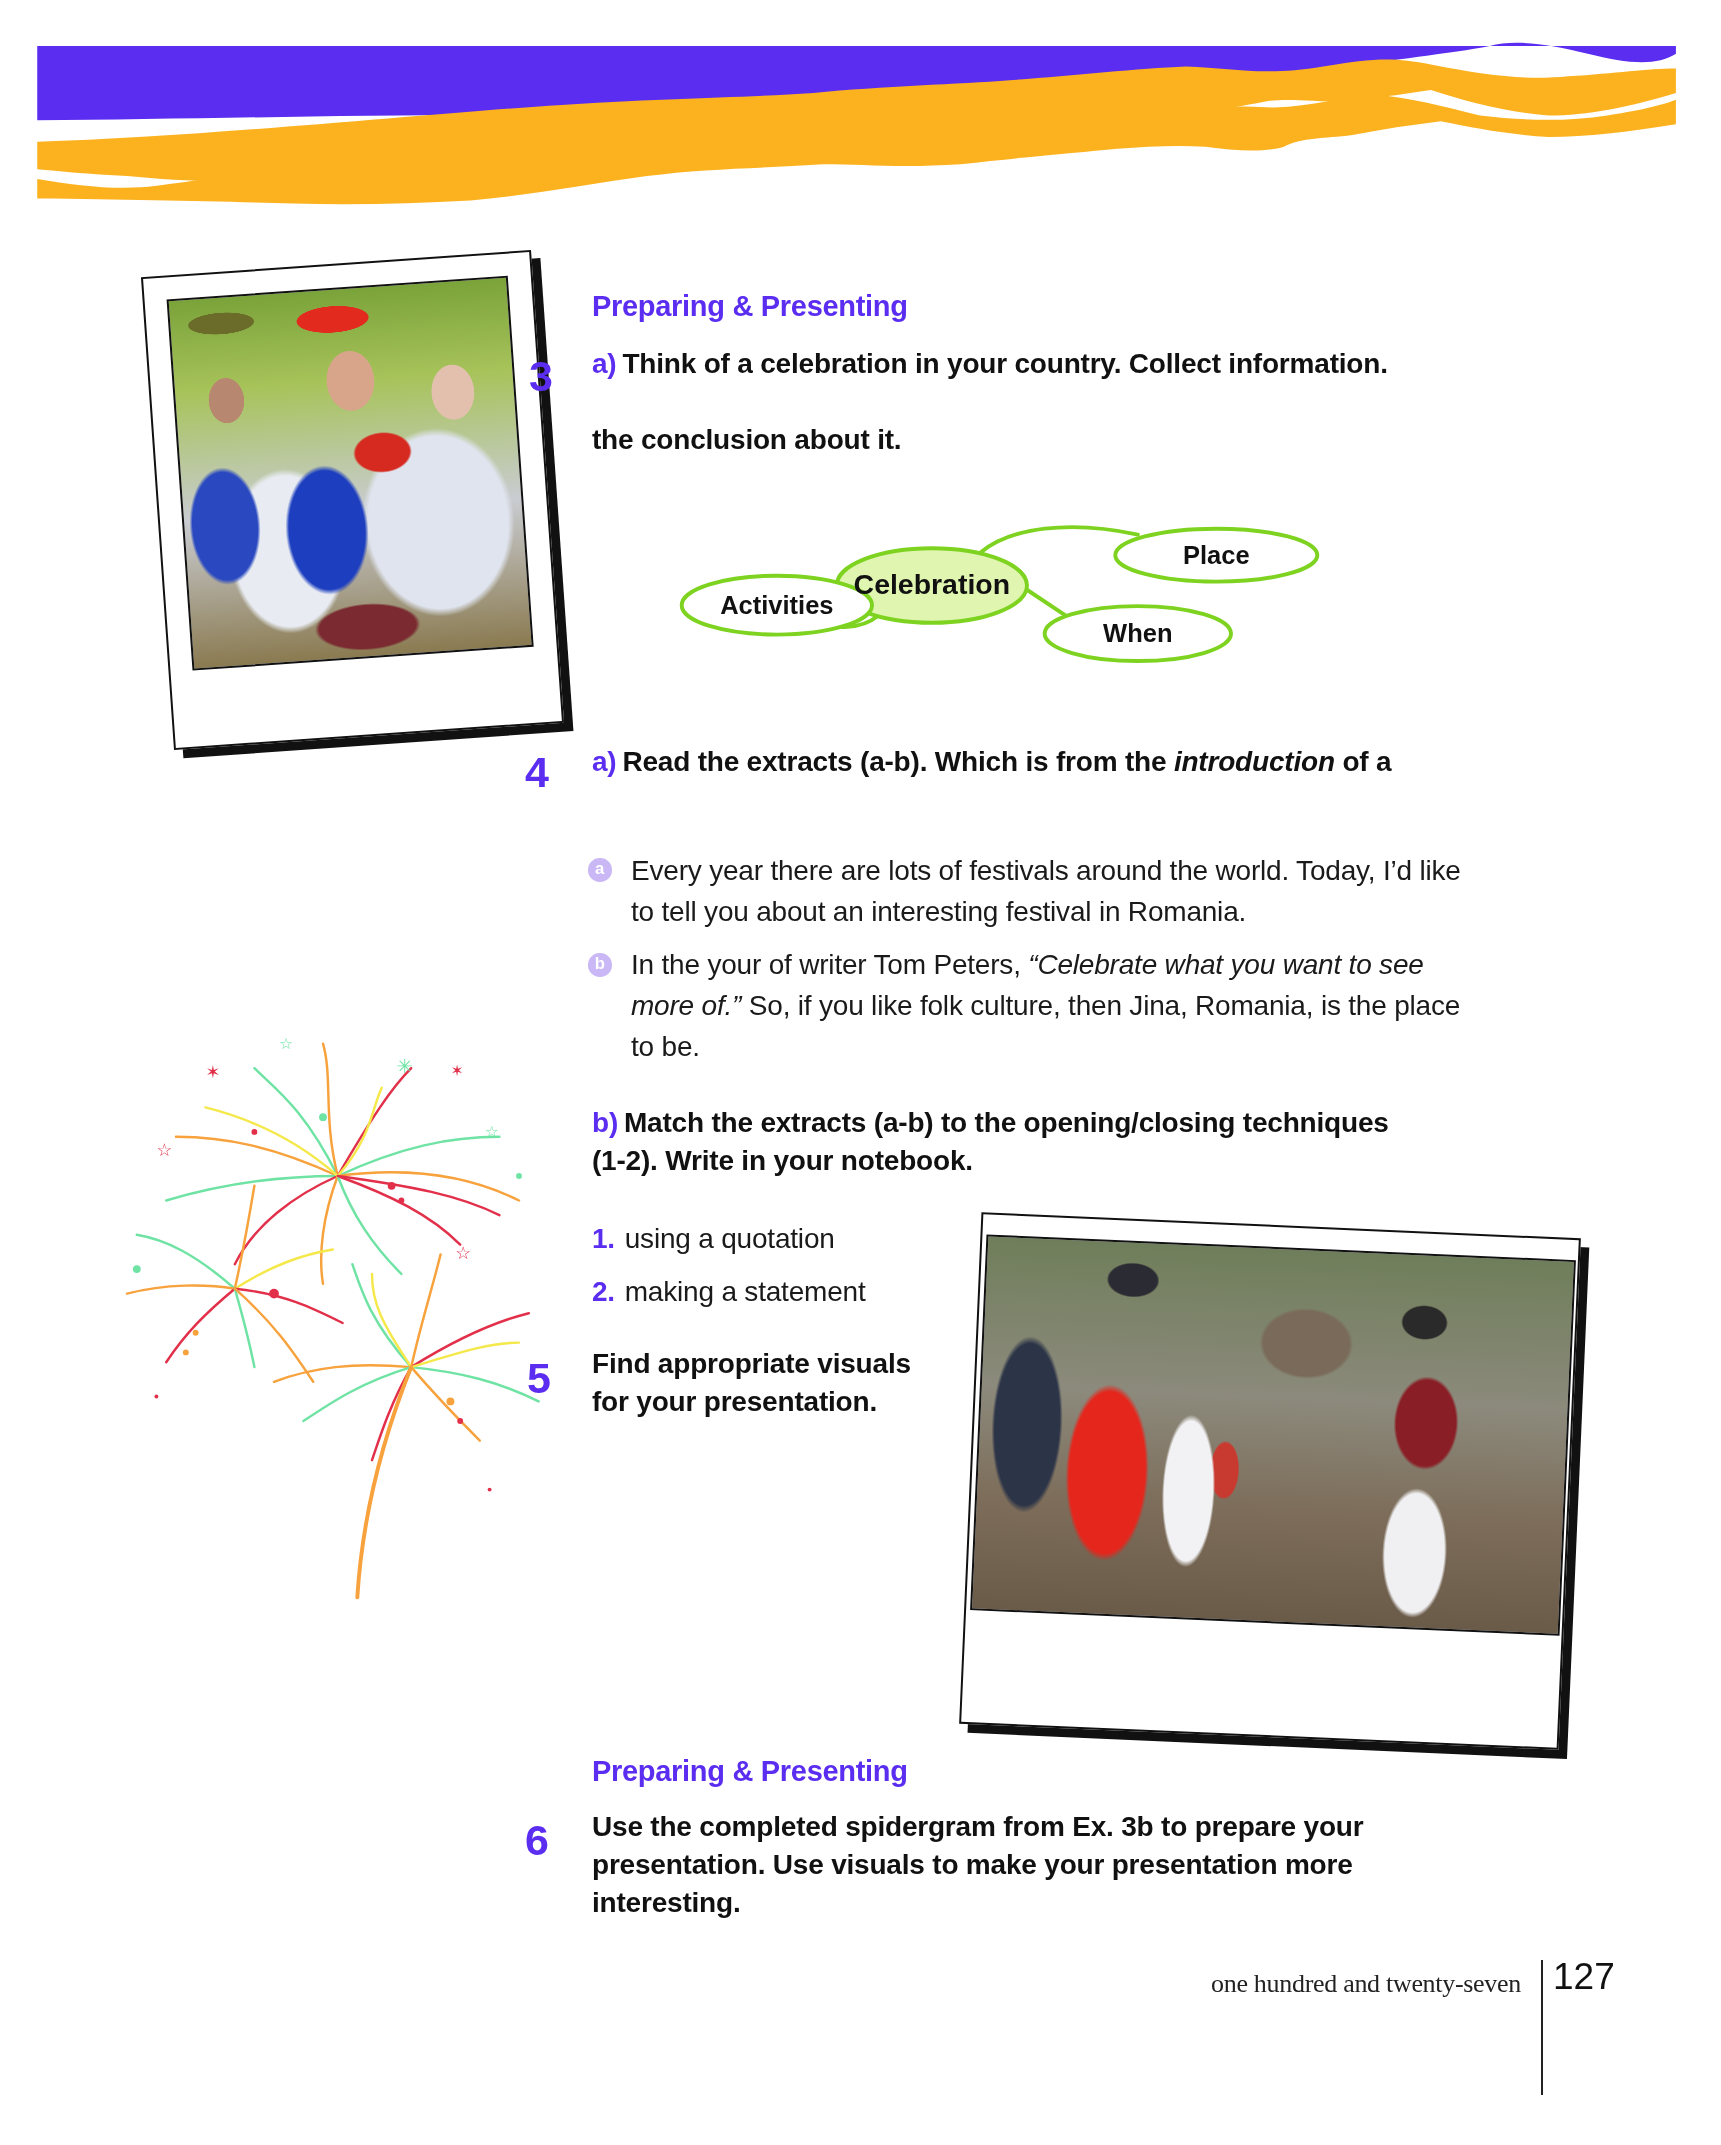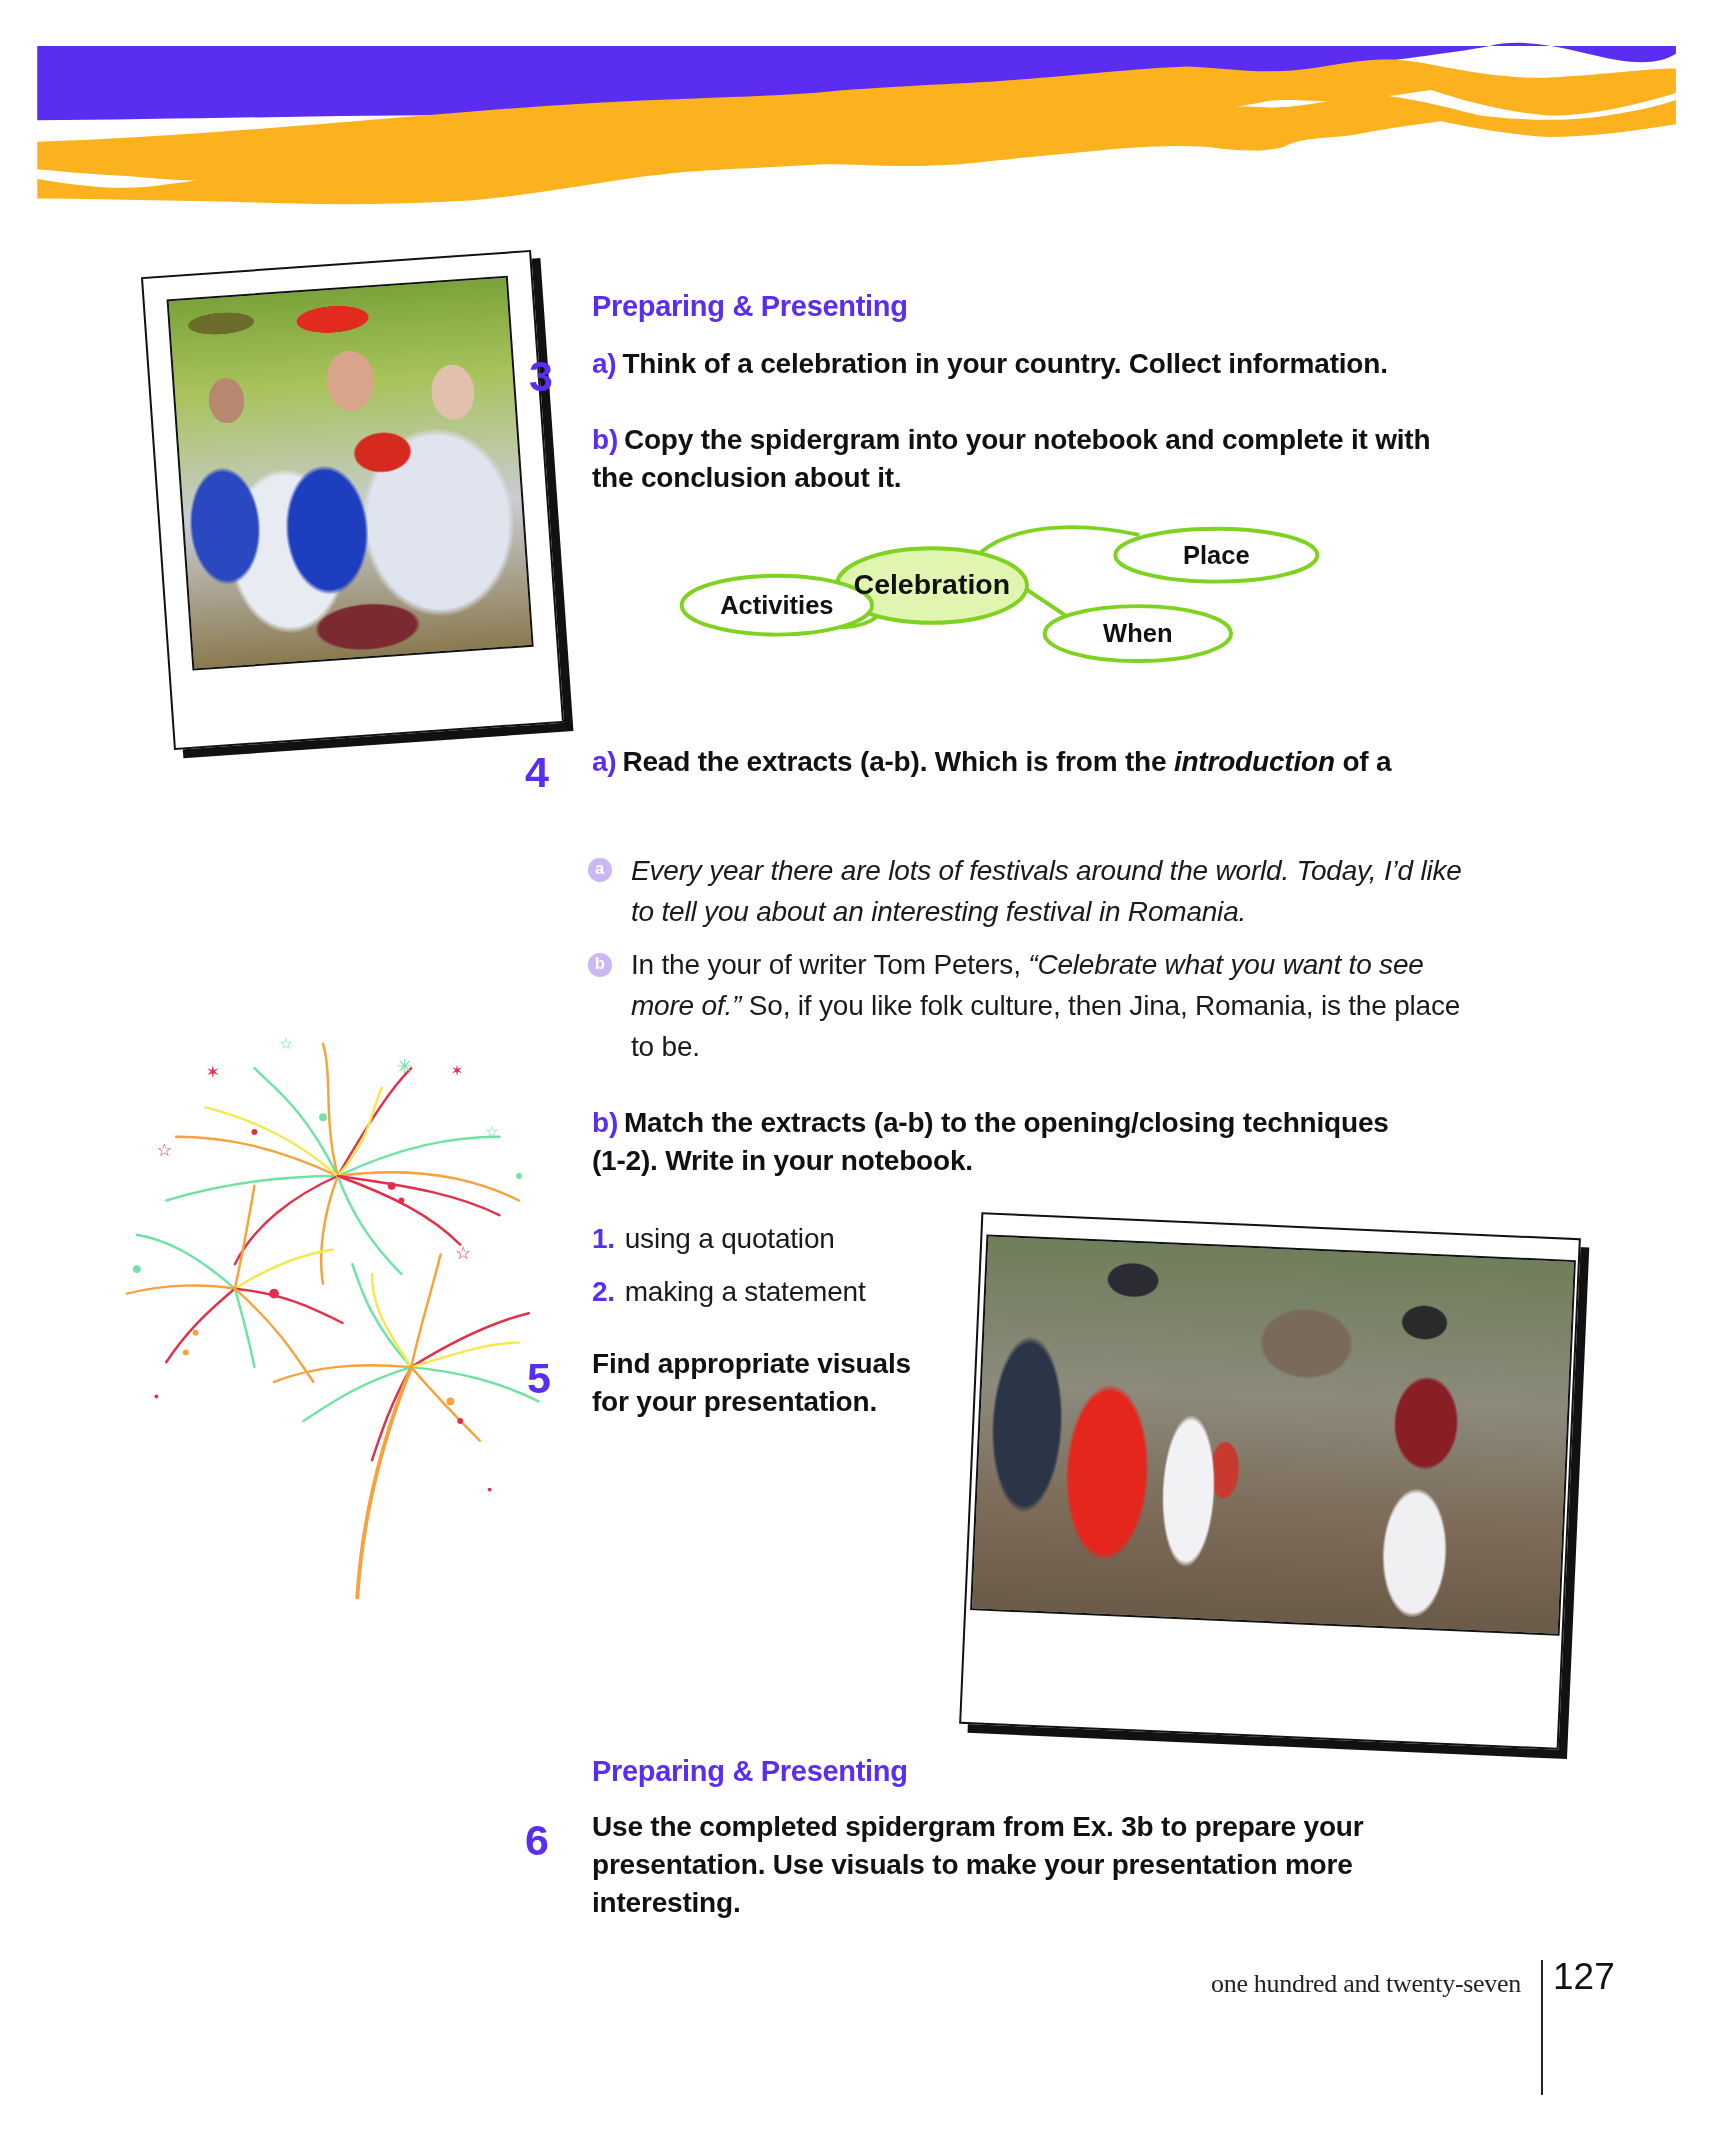--- a/index.html
+++ b/index.html
@@ -52,21 +52,20 @@
 
 <div class="abs heading" style="left:592px; top:290px;">Preparing &amp; Presenting</div>
 
 <div class="abs exnum" style="left:529px; top:355px;">3</div>
 
 <div class="abs instr" style="left:592px; top:345px; width:980px;">
   <span class="lbl">a)</span><span>Think of a celebration in your country. Collect information.</span>
 </div>
 
 <div class="abs instr" style="left:592px; top:421px; width:1000px;">
-  <div><span class="lbl">b)</span><span>Copy the spidergram into your notebook and complete it with</span></div>
   <div>the conclusion about it.</div>
 </div>
 
 <svg class="abs" style="left:667px; top:510px;" width="667" height="157" viewBox="0 0 680 160">
   <g fill="none" stroke="#7ed321" stroke-width="4" stroke-linecap="round">
     <path d="M320,43 C350,18 410,10 480,25"></path>
     <path d="M145,110 C170,125 200,120 215,108"></path>
     <path d="M365,80 C380,90 395,100 410,110"></path>
   </g>
   <ellipse cx="270" cy="77" rx="97" ry="38" fill="#dff5b0" stroke="#7ed321" stroke-width="4"></ellipse>
@@ -79,21 +78,21 @@
   <text class="node-text" x="480" y="135" font-size="26" text-anchor="middle">When</text>
 </svg>
 
 <div class="abs exnum" style="left:525px; top:751px;">4</div>
 
 <div class="abs instr" style="left:592px; top:743px; width:1000px;">
   <div><span class="lbl">a)</span><span>Read the extracts (a-b). Which is from the </span><i>introduction</i><span> of a</span></div>
 </div>
 
 <div class="abs badge" style="left:588px; top:858px;">a</div>
-<div class="abs body-text" style="left:631px; top:850px; width:980px;font-style:italic;">
+<div class="abs body-text" style="left:631px; top:850px; width:980px;">
   <div>Every year there are lots of festivals around the world. Today, I’d like</div>
   <div>to tell you about an interesting festival in Romania.</div>
 </div>
 
 <div class="abs badge" style="left:588px; top:953px;">b</div>
 <div class="abs body-text" style="left:631px; top:944px; width:990px;">
   <div><span>In the your of writer Tom Peters, </span><i>“Celebrate what you want to see</i></div>
   <div><i>more of.”</i><span> So, if you like folk culture, then Jina, Romania, is the place</span></div>
   <div>to be.</div>
 </div>

